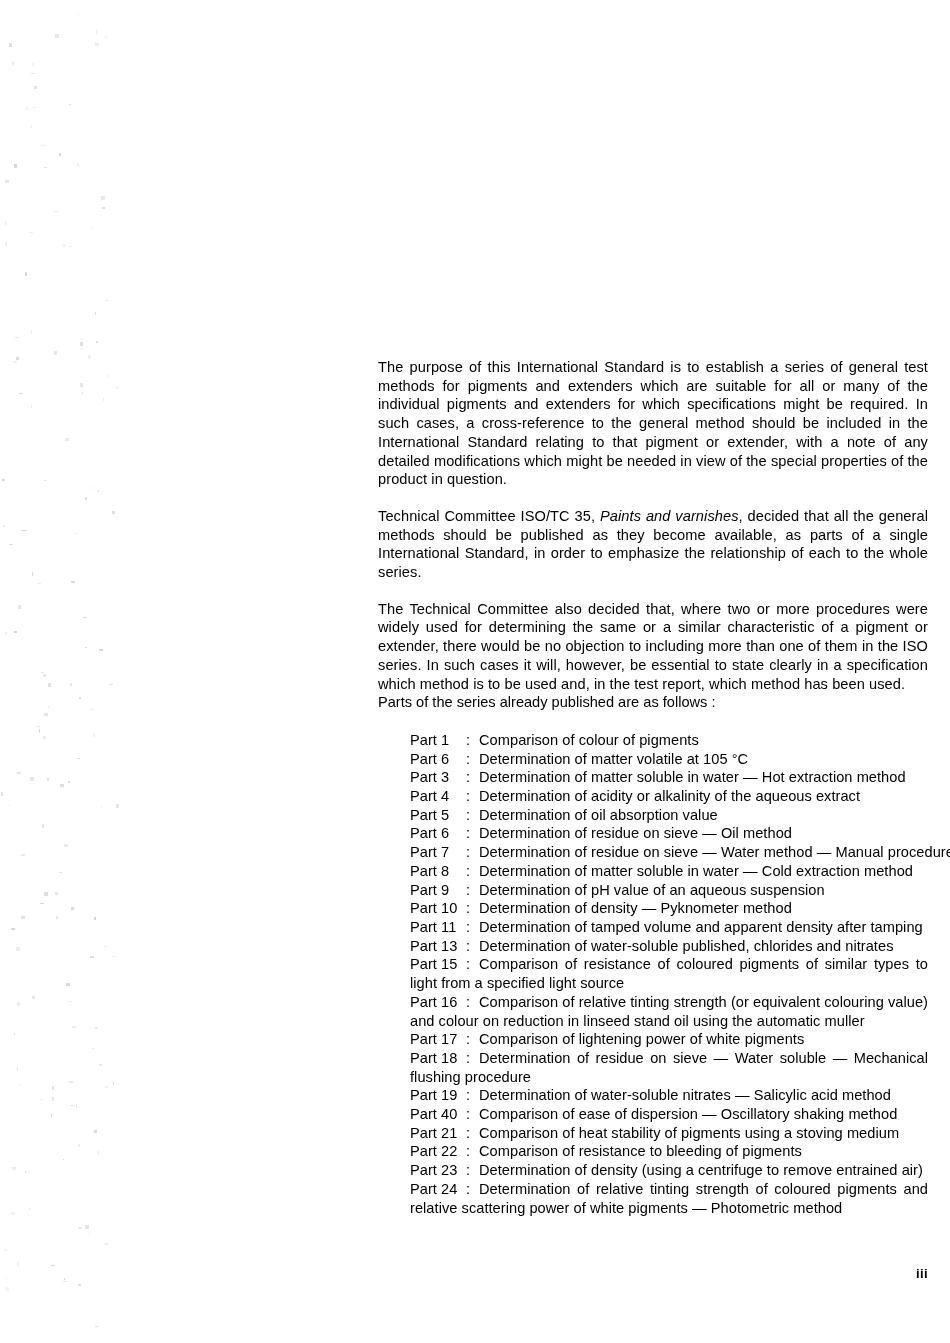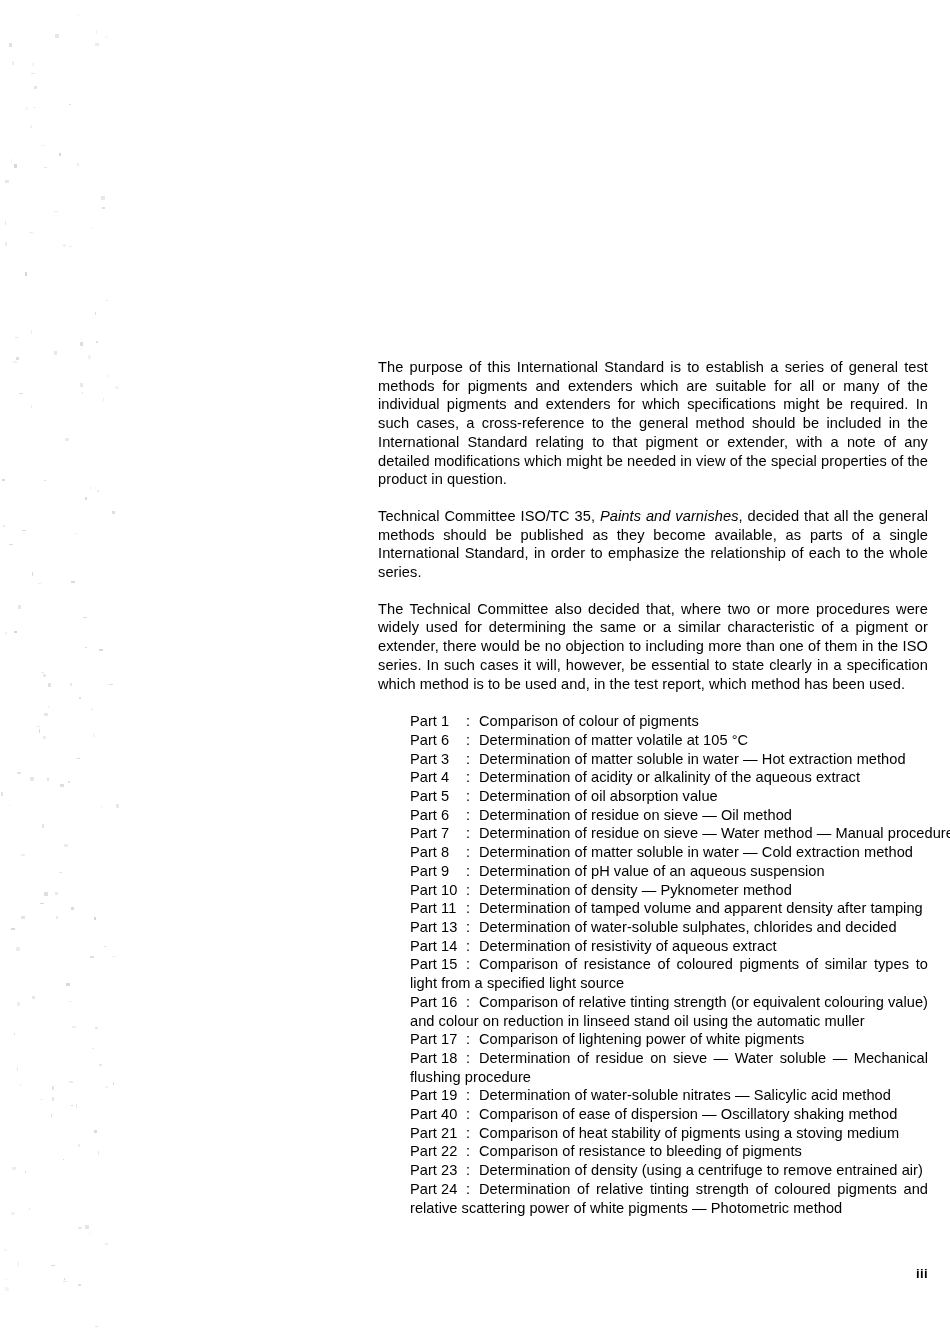--- a/index.html
+++ b/index.html
@@ -258,34 +258,34 @@
       <span class="speck" style="width: 2px; height: 1px; left: 85px; top: 647px; opacity: 0.53;"></span>
       <span class="speck" style="width: 4px; height: 2px; left: 71px; top: 581px; opacity: 0.53;"></span>
     </div>
 
   <div class="text-column">
     <div>
         <div class="para">The purpose of this International Standard is to establish a series of general test methods for pigments and extenders which are suitable for all or many of the individual pigments and extenders for which specifications might be required. In such cases, a cross-reference to the general method should be included in the International Standard relating to that pigment or extender, with a note of any detailed modifications which might be needed in view of the special properties of the product in question.</div>
         <div class="para">Technical Committee ISO/TC 35, <em>Paints and varnishes</em>, decided that all the general methods should be published as they become available, as parts of a single International Standard, in order to emphasize the relationship of each to the whole series.</div>
         <div class="para">The Technical Committee also decided that, where two or more procedures were widely used for determining the same or a similar characteristic of a pigment or extender, there would be no objection to including more than one of them in the ISO series. In such cases it will, however, be essential to state clearly in a specification which method is to be used and, in the test report, which method has been used.</div>
       </div>
+    <div class="intro-line">Parts of the series already published are as follows :</div>
     <ul class="parts-list">
         <li class="part-item"><span class="part-label">Part 1</span><span class="part-sep">:</span><span class="part-desc">Comparison of colour of pigments</span></li>
         <li class="part-item"><span class="part-label">Part 6</span><span class="part-sep">:</span><span class="part-desc">Determination of matter volatile at 105 °C</span></li>
         <li class="part-item"><span class="part-label">Part 3</span><span class="part-sep">:</span><span class="part-desc">Determination of matter soluble in water — Hot extraction method</span></li>
         <li class="part-item"><span class="part-label">Part 4</span><span class="part-sep">:</span><span class="part-desc">Determination of acidity or alkalinity of the aqueous extract</span></li>
         <li class="part-item"><span class="part-label">Part 5</span><span class="part-sep">:</span><span class="part-desc">Determination of oil absorption value</span></li>
         <li class="part-item"><span class="part-label">Part 6</span><span class="part-sep">:</span><span class="part-desc">Determination of residue on sieve — Oil method</span></li>
         <li class="part-item"><span class="part-label">Part 7</span><span class="part-sep">:</span><span class="part-desc">Determination of residue on sieve — Water method — Manual procedure</span></li>
         <li class="part-item"><span class="part-label">Part 8</span><span class="part-sep">:</span><span class="part-desc">Determination of matter soluble in water — Cold extraction method</span></li>
         <li class="part-item"><span class="part-label">Part 9</span><span class="part-sep">:</span><span class="part-desc">Determination of pH value of an aqueous suspension</span></li>
         <li class="part-item"><span class="part-label">Part 10</span><span class="part-sep">:</span><span class="part-desc">Determination of density — Pyknometer method</span></li>
         <li class="part-item"><span class="part-label">Part 11</span><span class="part-sep">:</span><span class="part-desc">Determination of tamped volume and apparent density after tamping</span></li>
-        <li class="part-item"><span class="part-label">Part 13</span><span class="part-sep">:</span><span class="part-desc">Determination of water-soluble sulphates, chlorides and decided</span></li>
-        <li class="part-item"><span class="part-label">Part 14</span><span class="part-sep">:</span><span class="part-desc">Determination of resistivity of aqueous extract</span></li>
+        <li class="part-item"><span class="part-label">Part 13</span><span class="part-sep">:</span><span class="part-desc">Determination of water-soluble published, chlorides and nitrates</span></li>
         <li class="part-item wrapped"><span class="part-label">Part 15</span><span class="part-sep">:</span><span class="part-desc">Comparison of resistance of coloured pigments of similar types to light from a specified light source</span></li>
         <li class="part-item wrapped"><span class="part-label">Part 16</span><span class="part-sep">:</span><span class="part-desc">Comparison of relative tinting strength (or equivalent colouring value) and colour on reduction in linseed stand oil using the automatic muller</span></li>
         <li class="part-item"><span class="part-label">Part 17</span><span class="part-sep">:</span><span class="part-desc">Comparison of lightening power of white pigments</span></li>
         <li class="part-item wrapped"><span class="part-label">Part 18</span><span class="part-sep">:</span><span class="part-desc">Determination of residue on sieve — Water soluble — Mechanical flushing procedure</span></li>
         <li class="part-item"><span class="part-label">Part 19</span><span class="part-sep">:</span><span class="part-desc">Determination of water-soluble nitrates — Salicylic acid method</span></li>
         <li class="part-item"><span class="part-label">Part 40</span><span class="part-sep">:</span><span class="part-desc">Comparison of ease of dispersion — Oscillatory shaking method</span></li>
         <li class="part-item"><span class="part-label">Part 21</span><span class="part-sep">:</span><span class="part-desc">Comparison of heat stability of pigments using a stoving medium</span></li>
         <li class="part-item"><span class="part-label">Part 22</span><span class="part-sep">:</span><span class="part-desc">Comparison of resistance to bleeding of pigments</span></li>
         <li class="part-item"><span class="part-label">Part 23</span><span class="part-sep">:</span><span class="part-desc">Determination of density (using a centrifuge to remove entrained air)</span></li>
         <li class="part-item wrapped"><span class="part-label">Part 24</span><span class="part-sep">:</span><span class="part-desc">Determination of relative tinting strength of coloured pigments and relative scattering power of white pigments — Photometric method</span></li>

